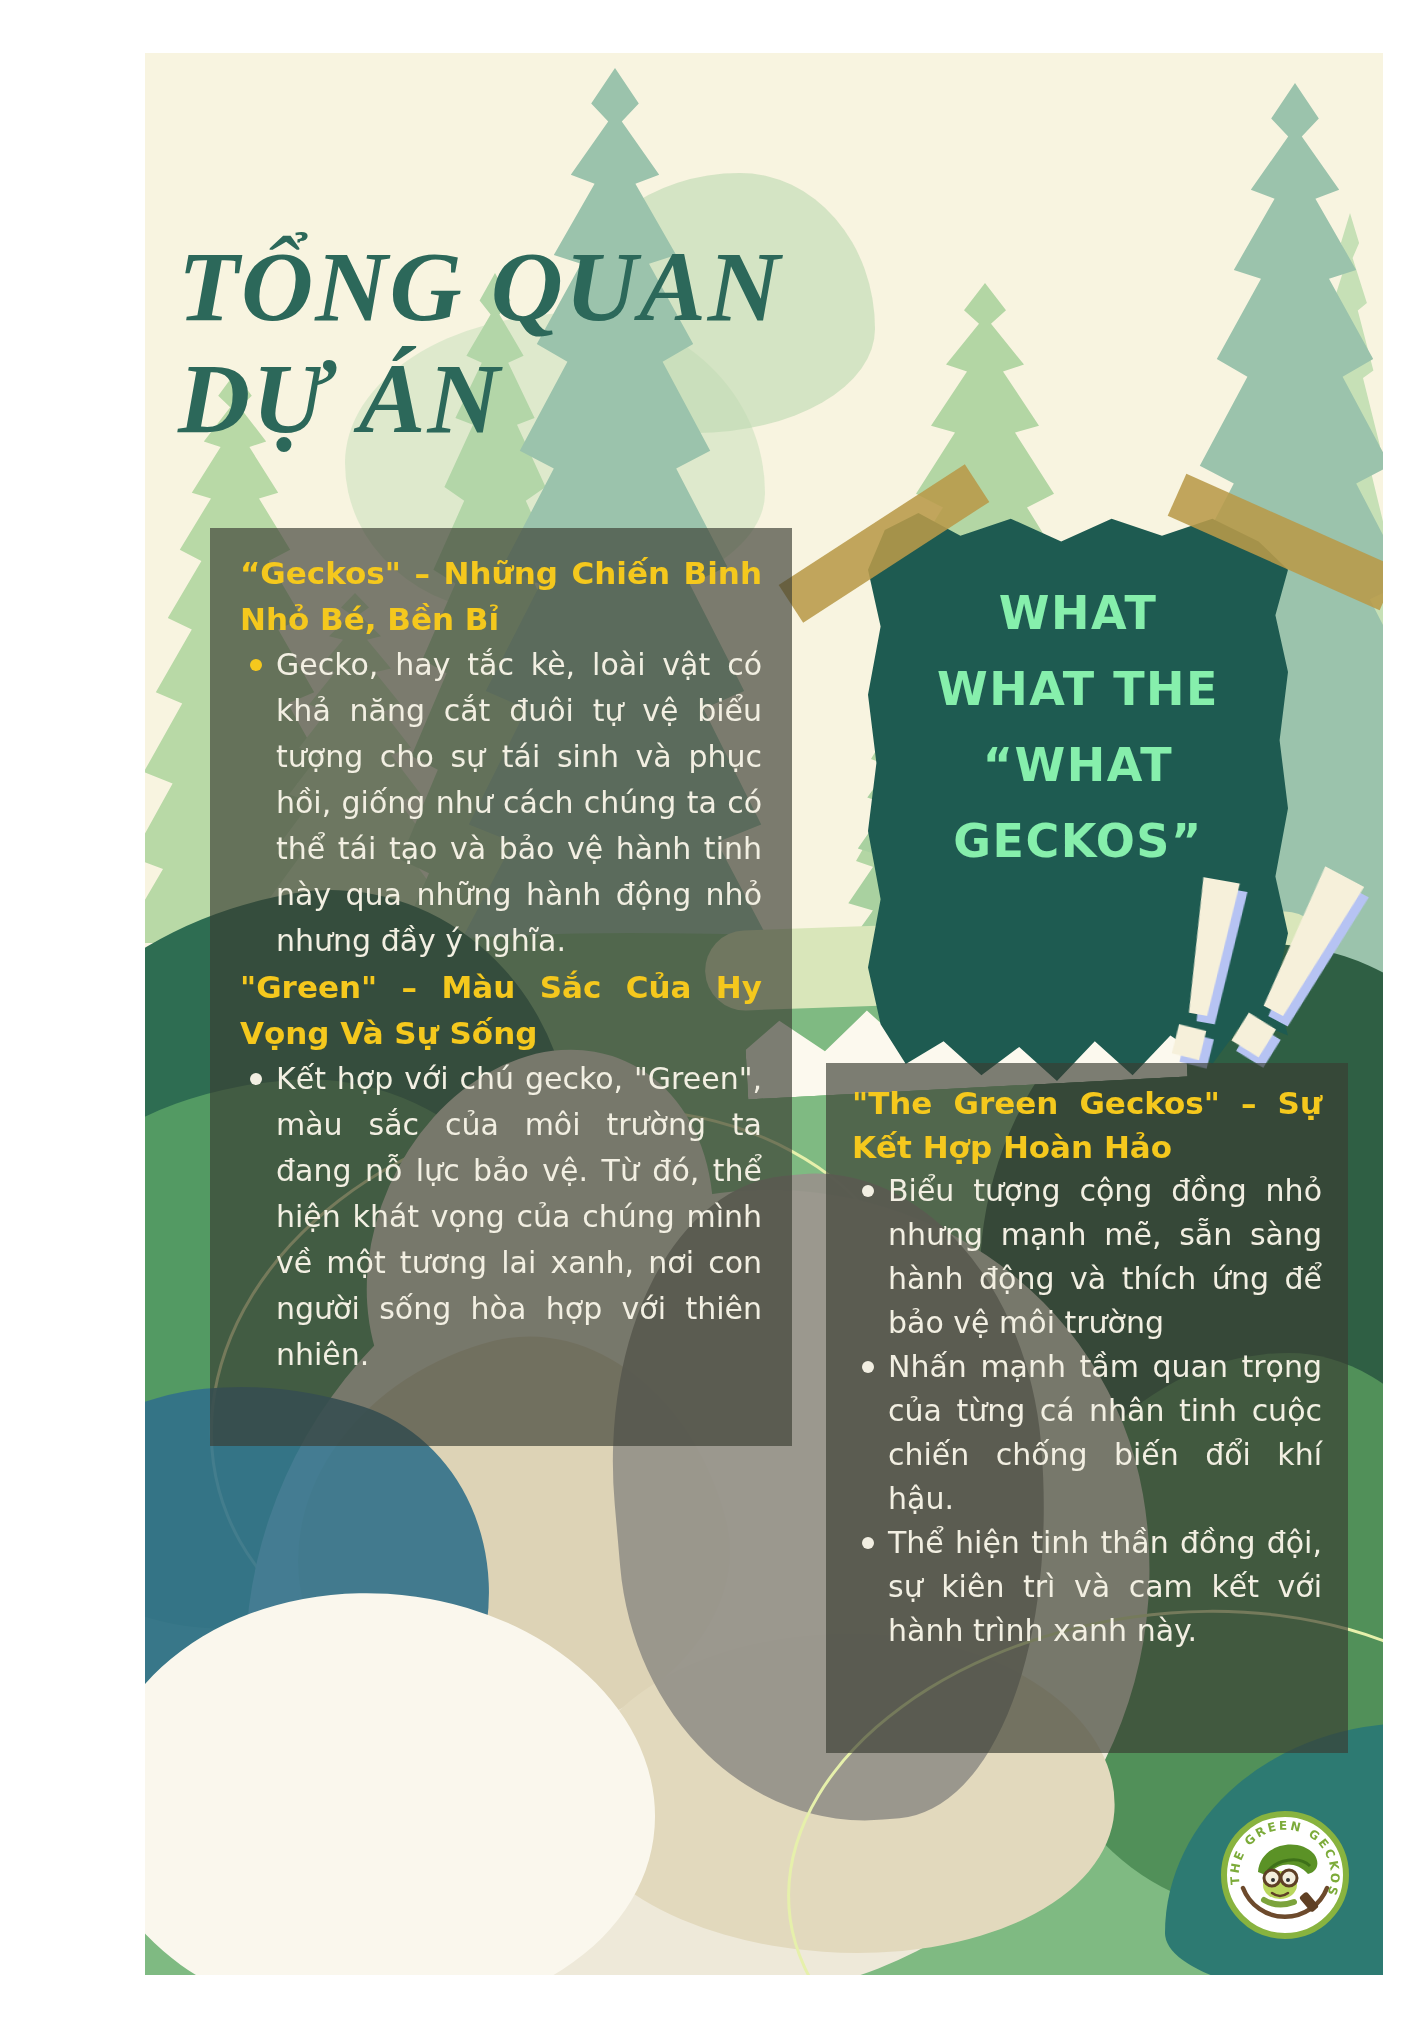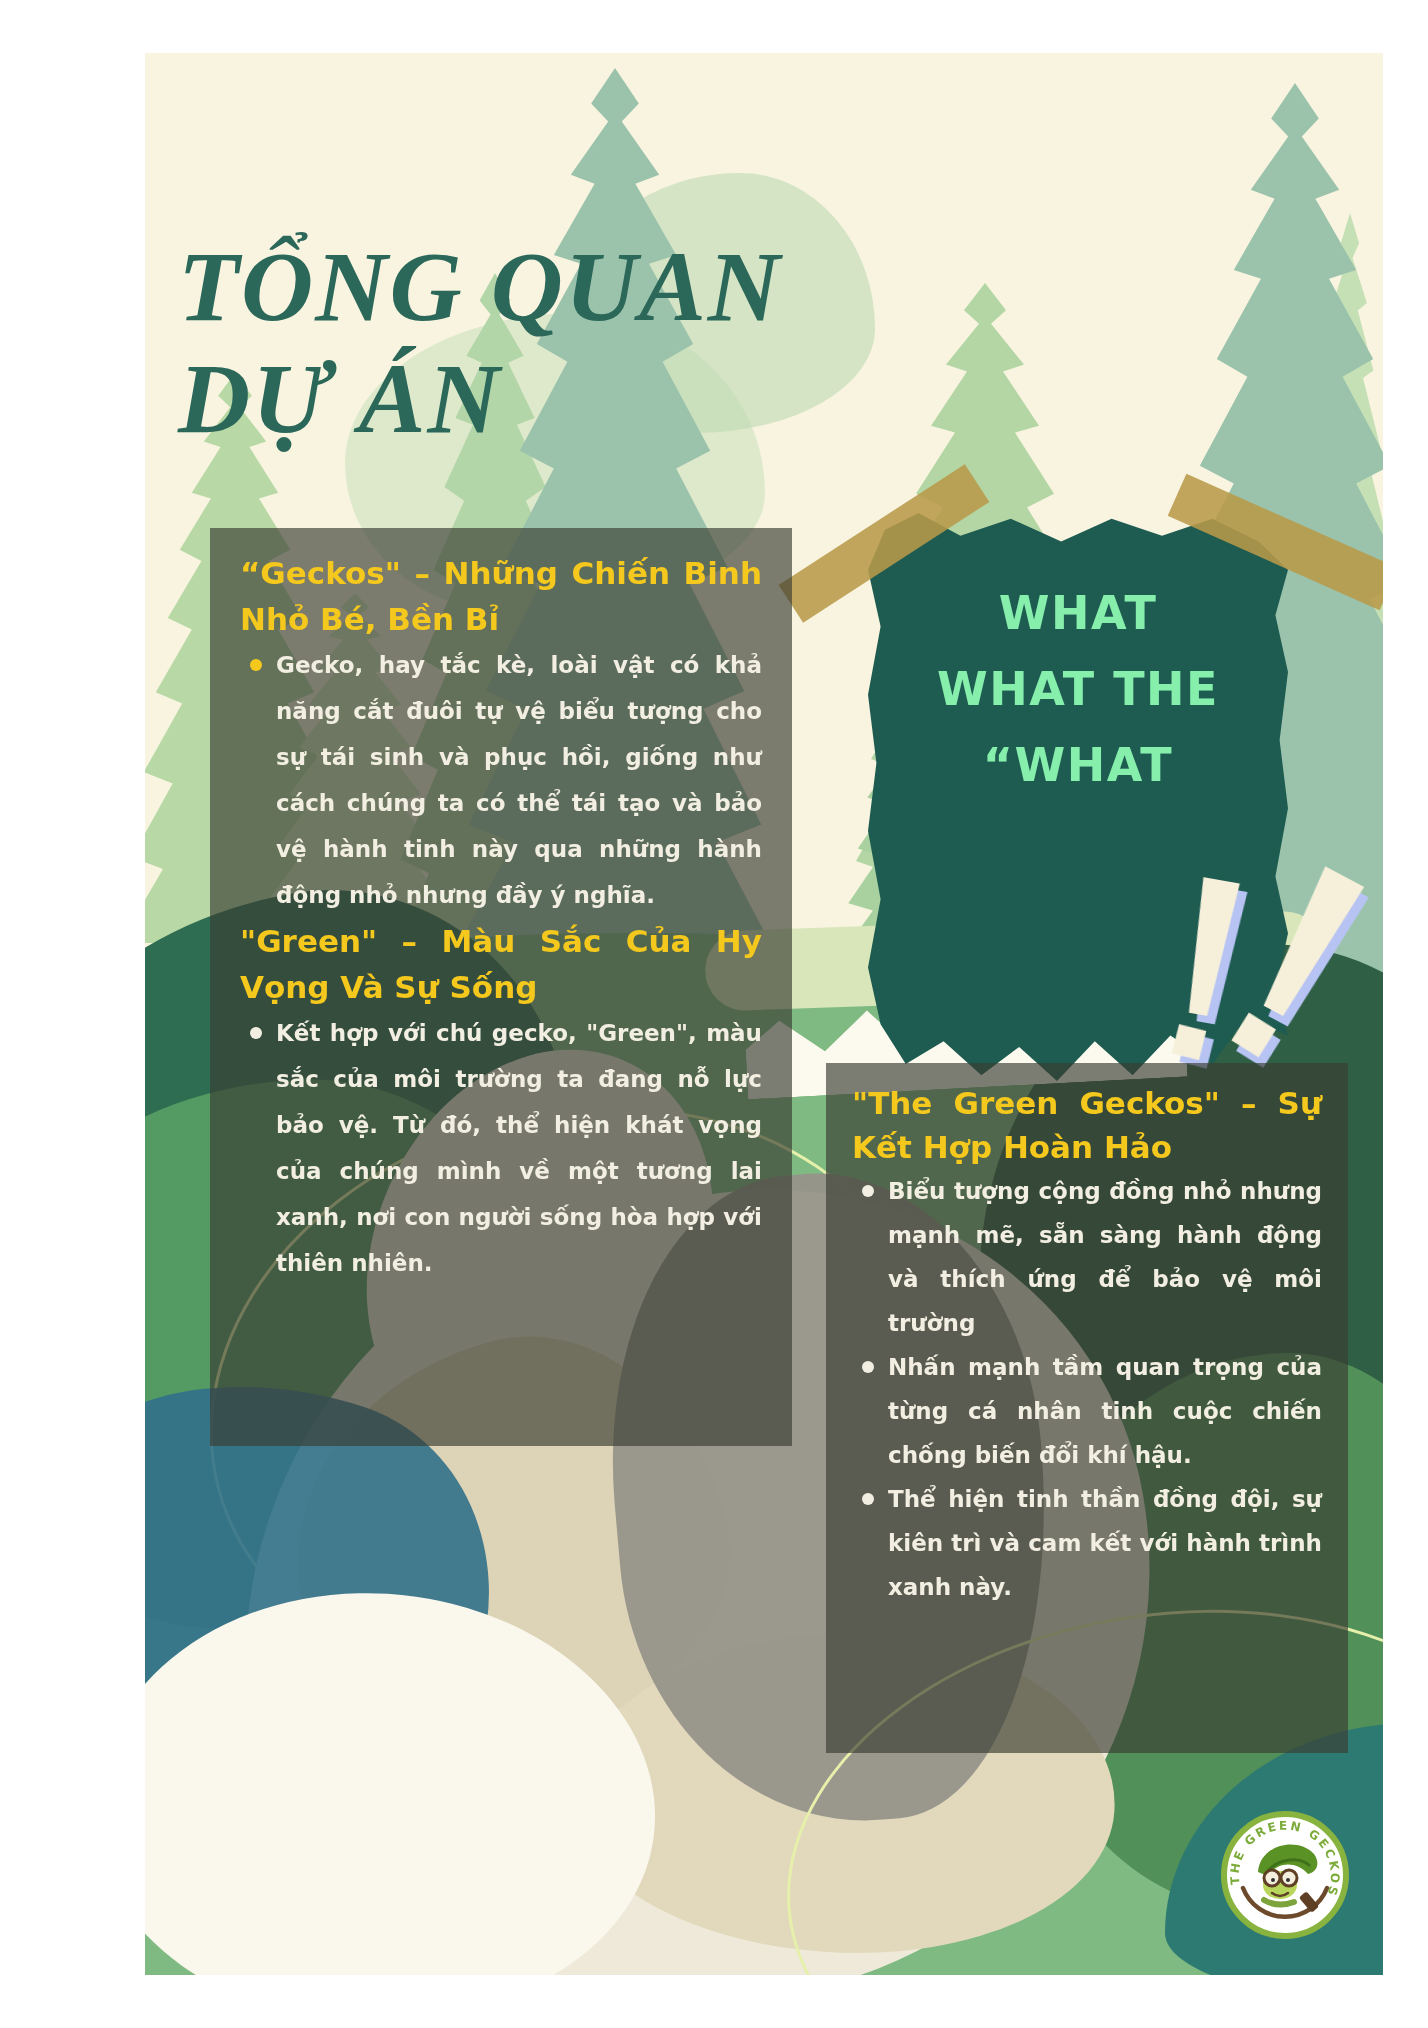--- a/index.html
+++ b/index.html
@@ -38,21 +38,21 @@
     margin:0;color:#f5c81d;font-size:31px;font-weight:700;
     line-height:46px;text-align:justify;
   }
   .panel-right h3{line-height:44px;}
   .bullet{display:flex;align-items:flex-start;}
   .bullet .dot{
     flex:0 0 auto;width:12px;height:12px;border-radius:50%;
     background:#f2efe2;margin:17px 14px 0 10px;
   }
   .bullet .dot.yellow{background:#f5c81d;}
-  .bullet p{margin:0;font-size:23px;line-height:46px;text-align:justify;font-weight:bold;}
+  .bullet p{margin:0;font-size:30px;line-height:46px;text-align:justify;}
   .panel-right .bullet p{line-height:44px;}
   .panel-right .bullet .dot{margin-top:16px;}
   
   .torn-white{
     position:absolute;left:600px;top:925px;width:440px;height:110px;z-index:5;
     background:#fcf9ee;transform:rotate(-3deg);
     clip-path:polygon(0 55%,8% 30%,18% 60%,28% 25%,38% 65%,50% 30%,60% 70%,72% 35%,84% 75%,94% 45%,100% 70%,100% 100%,0 100%);
   }
   .note-card{
     position:absolute;left:723px;top:460px;width:420px;height:568px;z-index:6;
@@ -119,20 +119,21 @@
     <div>DỰ ÁN</div>
   </div>
 
   <div class="torn-white"></div>
 
   <div class="note-card">
     <div class="note-text">
       <div>WHAT</div>
       <div>WHAT THE</div>
       <div>“WHAT</div>
+      <div>GECKOS”</div>
     </div>
   </div>
   <div class="tape tape-tl"></div>
   <div class="tape tape-tr"></div>
 
   <div class="excl excl-1">
     <div class="bar"></div>
     <div class="sq"></div>
   </div>
   <div class="excl excl-2">

